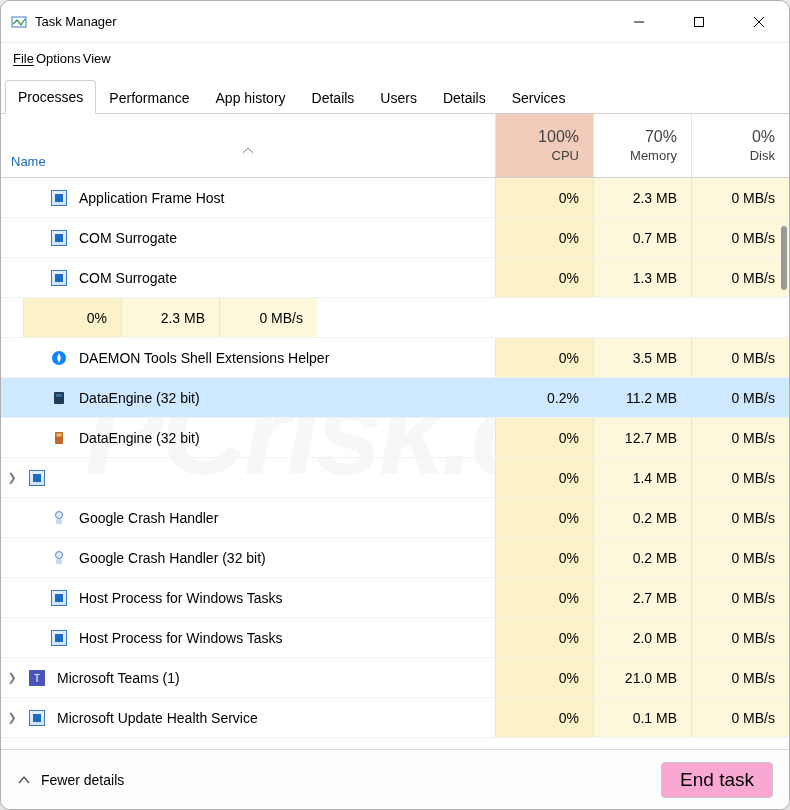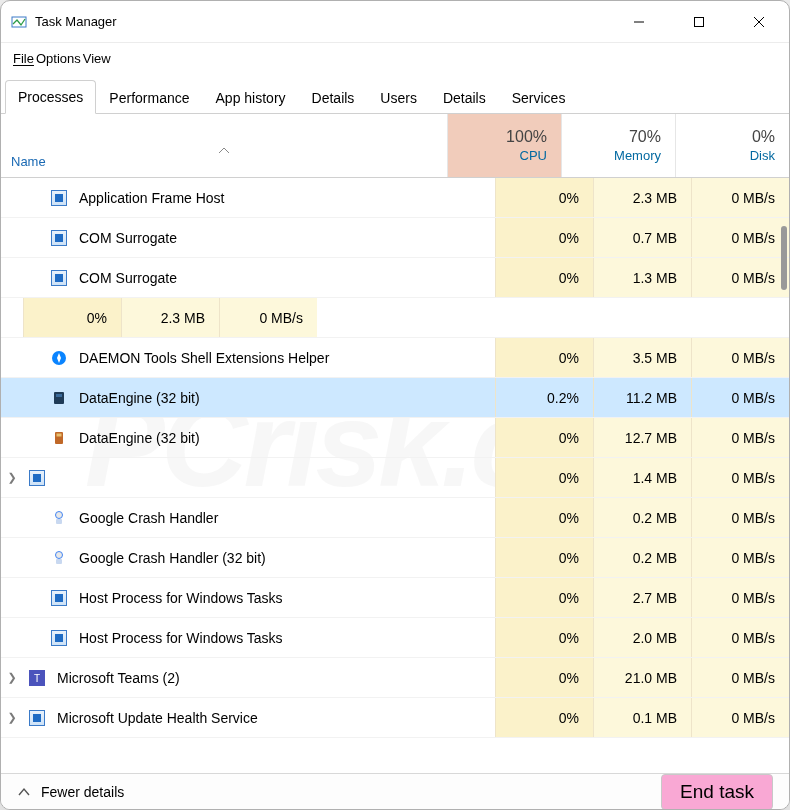--- a/index.html
+++ b/index.html
@@ -46,25 +46,25 @@
 }
 .headers {
   display: flex; height: 64px; border-bottom: 1px solid #d0d0d0;
 }
 .h-name {
   flex: 1; display: flex; flex-direction: column; justify-content: flex-end; padding: 0 10px 8px 10px;
   font-size: 13px; color: #1a69b3; cursor: pointer;
 }
 .h-sort { display:flex; justify-content:center; align-items:flex-end; height:20px; color:#888; font-size:10px;}
 .h-col {
-  width: 114px; border-left: 1px solid #e6e6e6; display: flex; flex-direction: column;
+  width: 98px; border-left: 1px solid #e6e6e6; display: flex; flex-direction: column;
   justify-content: center; align-items: flex-end; padding: 8px 14px 8px 0; cursor: pointer;
 }
 .h-col .pct { font-size: 16px; color: #444; }
-.h-col .lbl { font-size: 13px; color: #0369a1; margin-top: 2px; }
+.h-col .lbl { font-size: 13px; color: #404040; margin-top: 2px; }
 .h-col.cpu { background: #f1ccbb; }
 .h-col.cpu .pct { color: #444; }
 .rows { flex: 1; overflow-y: auto; position: relative; }
 .row {
   display: flex; height: 40px; border-bottom: 1px solid #f2f2f2; align-items: center;
   font-size: 14px; cursor: pointer;
 }
 .row.selected { background: #cde8ff; }
 .row.selected .c-col { background: transparent !important; }
 .r-caret { width: 22px; text-align: center; color: #7a7a7a; font-size: 12px; }
@@ -76,21 +76,21 @@
   align-items:center; justify-content:flex-end; border-left: 1px solid #eee4c9;
 }
 .c-cpu { background: #fbf2ca; }
 .c-mem { background: #fdf8db; }
 .c-disk { background: #fdf8db; }
 .scrollbar-fake {
   position: absolute; right: 2px; top: 48px; width: 6px; height: 64px;
   background: #999; border-radius: 3px;
 }
 .footer {
-  height: 36px; border-top: 1px solid #d8d8d8; display: flex; align-items: center;
+  height: 60px; border-top: 1px solid #d8d8d8; display: flex; align-items: center;
   padding: 0 16px; font-size: 14px; background:#fdfdfd;
 }
 .fewer { display: flex; align-items: center; gap: 10px; cursor: pointer; }
 .end-task {
   margin-left: auto; padding: 6px 18px; border: 1px solid #c8c8c8; border-radius: 4px;
   background: #f9a8d4; font-size: 19px; cursor: pointer;
 }
 svg { display: block; }
 .ico-blue-sq { width:16px;height:16px;border:1px solid #3a7ac8; background:linear-gradient(#e8f1fb,#cde2f7); display:inline-block;}
 .ico-blue-sq::after{content:"";display:block;width:8px;height:8px;background:#1e6bc4;margin:3px;}
@@ -339,21 +339,21 @@
           <span class="r-caret" style="transform: rotate(0deg); font-size: 11px; color: rgb(122, 122, 122);">❯</span>
           <span class="r-name ">
             <span class="r-icon">
               <span class="ico-generic">
                 <svg width="16" height="16">
                   <rect x="0" y="0" width="16" height="16" fill="#4b53bc"></rect>
                   <text x="8" y="12" text-anchor="middle" fill="#fff" font-size="10" font-family="Segoe UI">T</text>
                 </svg>
               </span>
             </span>
-            <span>Microsoft Teams (2)</span>
+            <span>Microsoft Teams (1)</span>
           </span>
           <span class="c-col c-cpu">0%</span>
           <span class="c-col c-mem">21.0 MB</span>
           <span class="c-col c-disk">0 MB/s</span>
         </div>
         <div class="row">
           <span class="r-caret" style="transform: rotate(0deg); font-size: 11px; color: rgb(122, 122, 122);">❯</span>
           <span class="r-name ">
             <span class="r-icon">
               <span class="ico-blue-sq"></span>

